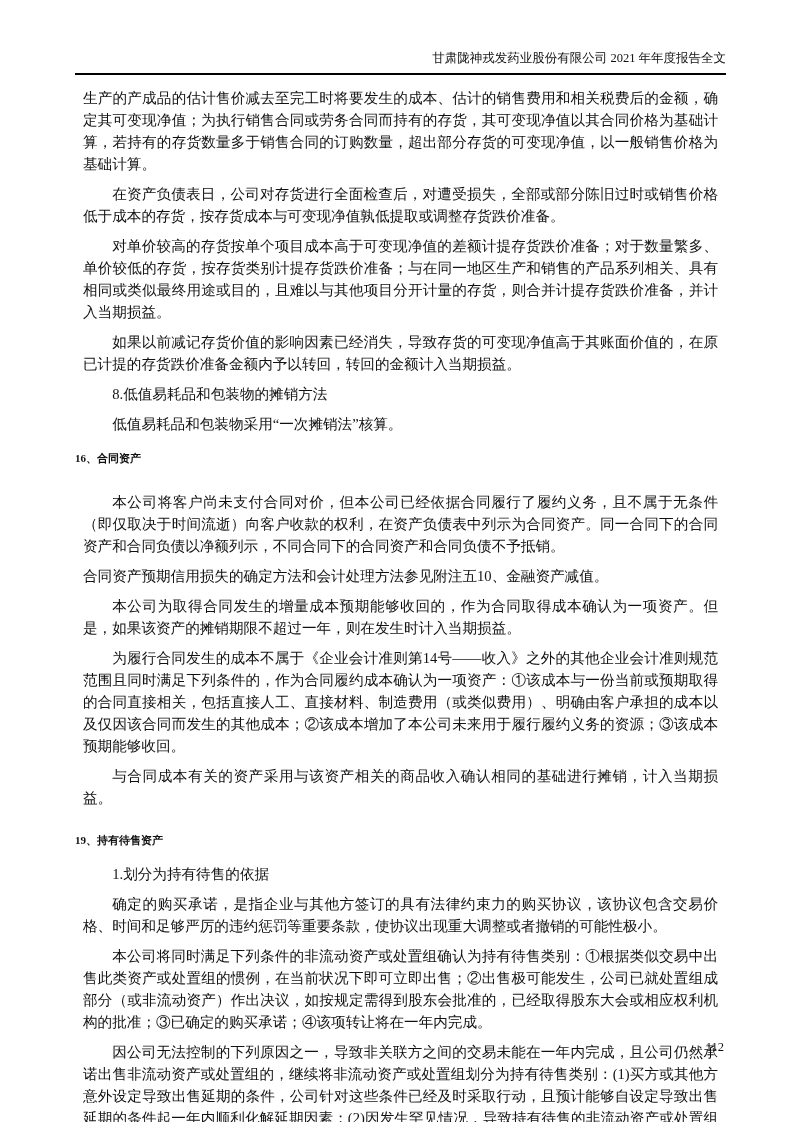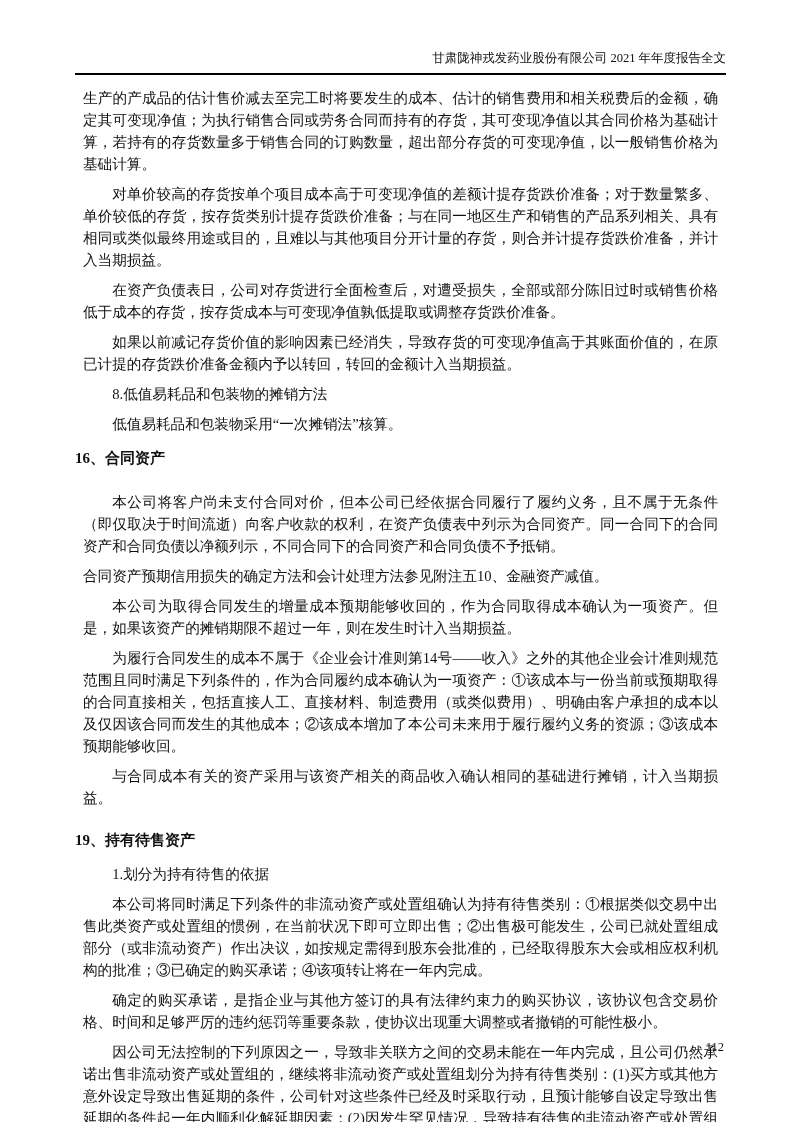--- a/index.html
+++ b/index.html
@@ -30,21 +30,21 @@
   .content {
     margin: 12px 67px 0 75px;
     font-size: 14.6px;
     line-height: 22px;
     text-align: justify;
     color: #111;
   }
   .content p { text-indent: 2em; margin: 8px; }
   .content p.no-indent { text-indent: 0; }
   .content h3 {
-    font-size: 15px;
+    font-size: 11px;
     font-weight: bold;
     text-indent: 0;
     line-height: 22px;
   }
   .content h3.h16 { margin: 12px 0 22px 0; }
   .content h3.h17 { margin: 38px 0 20px 0; }
   .content h3.h18 { margin: 20px 0 12px 0; }
   .page-number {
     position: absolute;
     top: 1040px;
@@ -57,36 +57,36 @@
 <body>
 
 <div class="page">
 
   <div class="doc-header">
     <span>甘肃陇神戎发药业股份有限公司 2021 年年度报告全文</span>
   </div>
 
   <div class="content">
     <p class="no-indent">生产的产成品的估计售价减去至完工时将要发生的成本、估计的销售费用和相关税费后的金额，确定其可变现净值；为执行销售合同或劳务合同而持有的存货，其可变现净值以其合同价格为基础计算，若持有的存货数量多于销售合同的订购数量，超出部分存货的可变现净值，以一般销售价格为基础计算。</p>
+    <p>在资产负债表日，公司对存货进行全面检查后，对遭受损失，全部或部分陈旧过时或销售价格低于成本的存货，按存货成本与可变现净值孰低提取或调整存货跌价准备。</p>
     <p>对单价较高的存货按单个项目成本高于可变现净值的差额计提存货跌价准备；对于数量繁多、单价较低的存货，按存货类别计提存货跌价准备；与在同一地区生产和销售的产品系列相关、具有相同或类似最终用途或目的，且难以与其他项目分开计量的存货，则合并计提存货跌价准备，并计入当期损益。</p>
-    <p>在资产负债表日，公司对存货进行全面检查后，对遭受损失，全部或部分陈旧过时或销售价格低于成本的存货，按存货成本与可变现净值孰低提取或调整存货跌价准备。</p>
     <p>如果以前减记存货价值的影响因素已经消失，导致存货的可变现净值高于其账面价值的，在原已计提的存货跌价准备金额内予以转回，转回的金额计入当期损益。</p>
     <p>8.低值易耗品和包装物的摊销方法</p>
     <p>低值易耗品和包装物采用“一次摊销法”核算。</p>
 
     <h3 class="h16">16、合同资产</h3>
     <p>本公司将客户尚未支付合同对价，但本公司已经依据合同履行了履约义务，且不属于无条件（即仅取决于时间流逝）向客户收款的权利，在资产负债表中列示为合同资产。同一合同下的合同资产和合同负债以净额列示，不同合同下的合同资产和合同负债不予抵销。</p>
     <p class="no-indent">合同资产预期信用损失的确定方法和会计处理方法参见附注五10、金融资产减值。</p>
 
     <p>本公司为取得合同发生的增量成本预期能够收回的，作为合同取得成本确认为一项资产。但是，如果该资产的摊销期限不超过一年，则在发生时计入当期损益。</p>
     <p>为履行合同发生的成本不属于《企业会计准则第14号——收入》之外的其他企业会计准则规范范围且同时满足下列条件的，作为合同履约成本确认为一项资产：①该成本与一份当前或预期取得的合同直接相关，包括直接人工、直接材料、制造费用（或类似费用）、明确由客户承担的成本以及仅因该合同而发生的其他成本；②该成本增加了本公司未来用于履行履约义务的资源；③该成本预期能够收回。</p>
     <p>与合同成本有关的资产采用与该资产相关的商品收入确认相同的基础进行摊销，计入当期损益。</p>
 
     <h3 class="h18">19、持有待售资产</h3>
     <p>1.划分为持有待售的依据</p>
+    <p>确定的购买承诺，是指企业与其他方签订的具有法律约束力的购买协议，该协议包含交易价格、时间和足够严厉的违约惩罚等重要条款，使协议出现重大调整或者撤销的可能性极小。</p>
     <p>本公司将同时满足下列条件的非流动资产或处置组确认为持有待售类别：①根据类似交易中出售此类资产或处置组的惯例，在当前状况下即可立即出售；②出售极可能发生，公司已就处置组成部分（或非流动资产）作出决议，如按规定需得到股东会批准的，已经取得股东大会或相应权利机构的批准；③已确定的购买承诺；④该项转让将在一年内完成。</p>
-    <p>确定的购买承诺，是指企业与其他方签订的具有法律约束力的购买协议，该协议包含交易价格、时间和足够严厉的违约惩罚等重要条款，使协议出现重大调整或者撤销的可能性极小。</p>
     <p>因公司无法控制的下列原因之一，导致非关联方之间的交易未能在一年内完成，且公司仍然承诺出售非流动资产或处置组的，继续将非流动资产或处置组划分为持有待售类别：(1)买方或其他方意外设定导致出售延期的条件，公司针对这些条件已经及时采取行动，且预计能够自设定导致出售延期的条件起一年内顺利化解延期因素；(2)因发生罕见情况，导致持有待售的非流动资产或处置组未能在一年内完成出售，公</p>
   </div>
 
   <div class="page-number">112</div>
 
 </div>
 
 </body></html>

